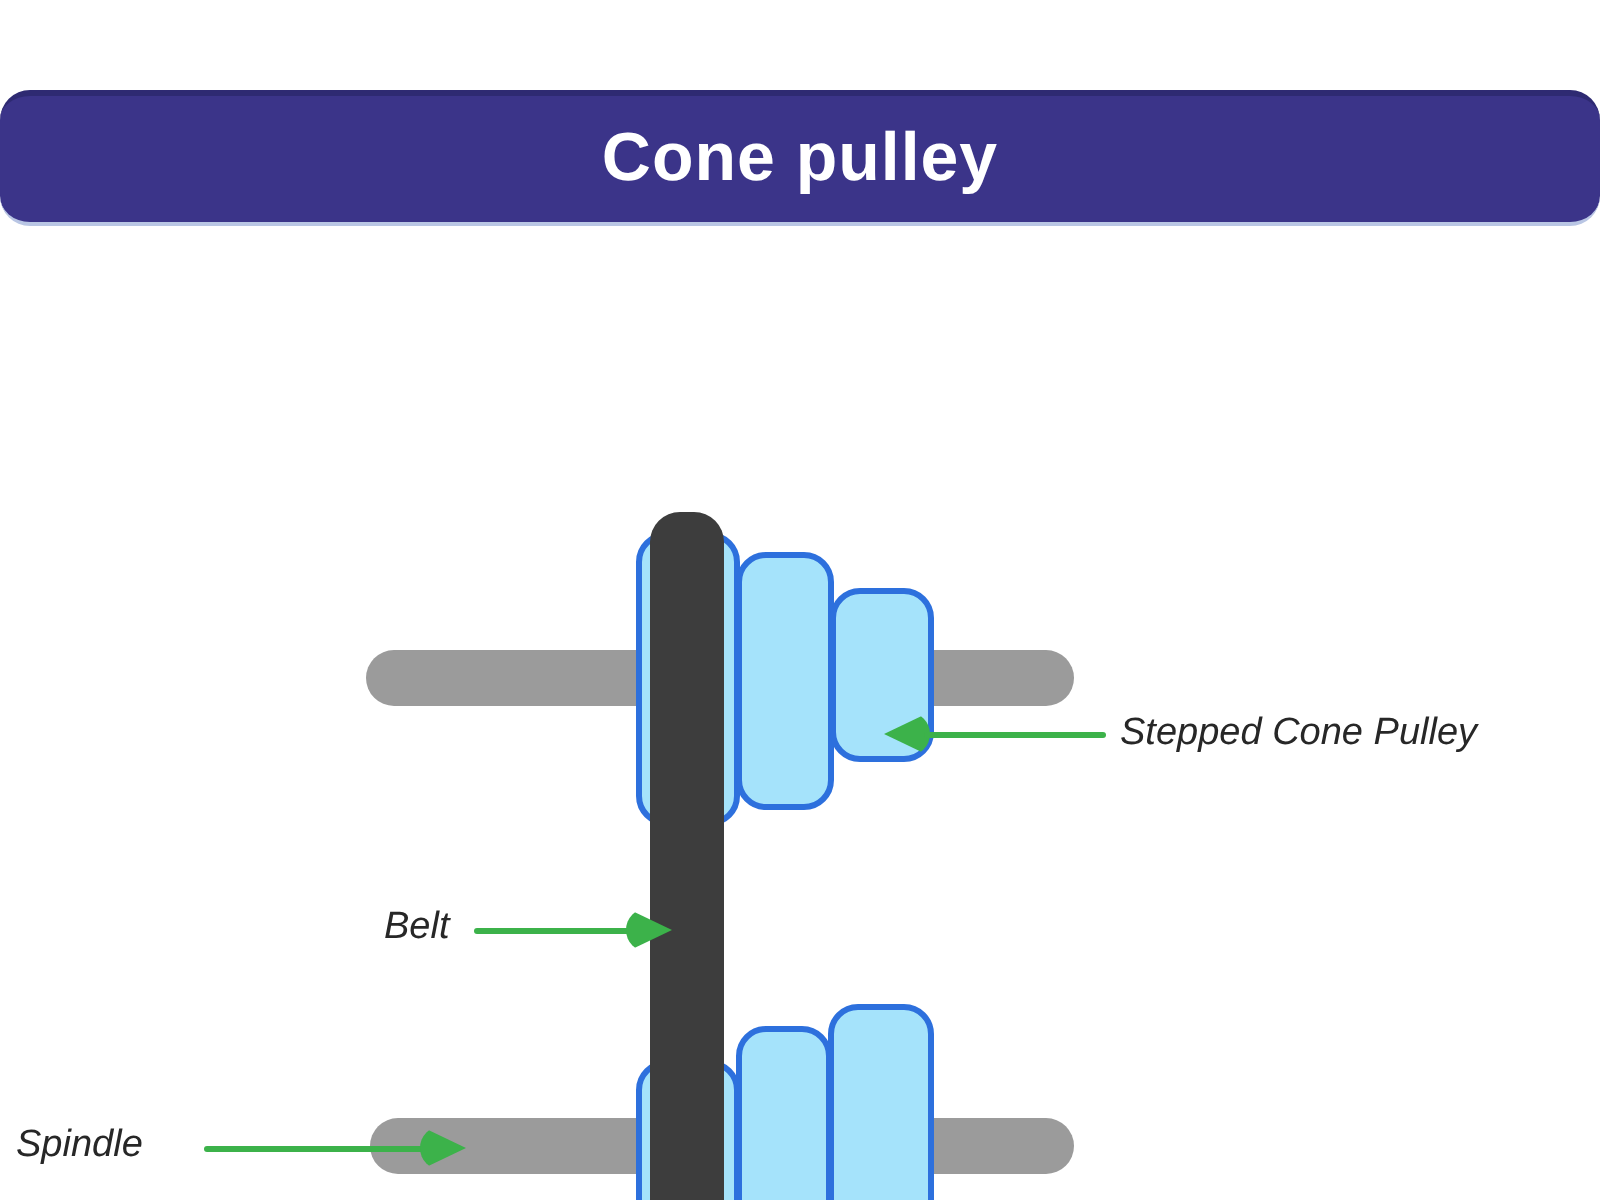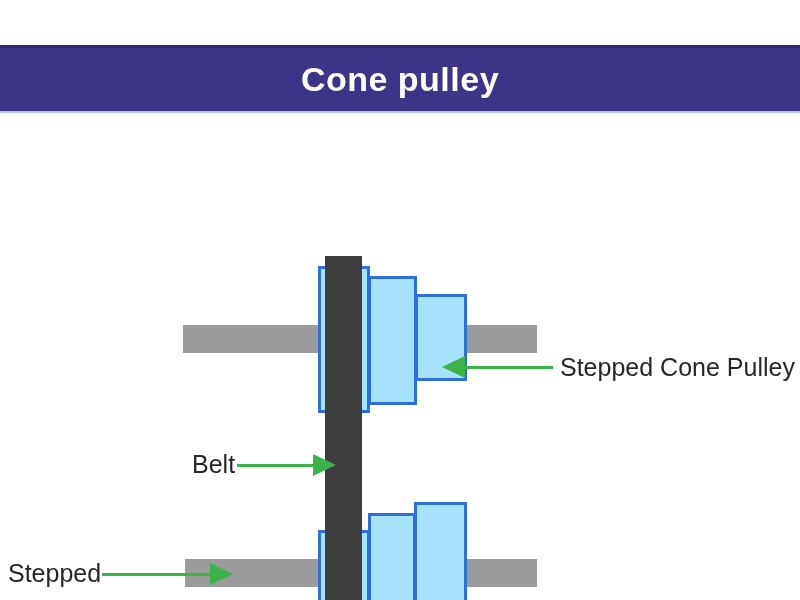--- a/index.html
+++ b/index.html
@@ -7,21 +7,21 @@
     --banner_border_top:#2e2a72;
     --banner_border_bottom:#b9c6e4;
     --pulley_fill:#a5e3fb;
     --pulley_border:#2d70dd;
     --belt:#3d3d3d;
     --shaft:#9b9b9b;
     --arrow:#3cb24a;
     --label_text:#272727;
     --title_text:#ffffff;
   }
-  *{margin:0;padding:0;box-sizing:border-box;}
+  *{margin:0;padding:0;box-sizing:border-box;border-radius:15px;}
   html,body{width:800px;height:600px;}
   body{
     position:relative;
     background:#ffffff;
     font-family:"Liberation Sans", sans-serif;
     overflow:hidden;
   }
   .banner{
     position:absolute;left:0;top:45px;width:800px;height:68px;
     background:var(--banner);
@@ -69,21 +69,21 @@
   .a-top{left:442px;top:243px;width:111px;height:22px;}
   .a-top .line{left:20px;right:0;}
   .a-belt{left:237px;top:341px;width:99px;height:22px;}
   .a-belt .line{left:0;right:20px;}
   .a-spindle{left:102px;top:450px;width:131px;height:22px;}
   .a-spindle .line{left:0;right:20px;}
 
   
   .lbl{
     position:absolute;color:var(--label_text);
-    font-size:25px;line-height:28px;white-space:nowrap;z-index:7;
+    font-size:19px;line-height:28px;white-space:nowrap;z-index:7;font-style:italic;
   }
   .lbl.top-right{left:560px;top:240px;}
   .lbl.belt-lbl{left:192px;top:337px;}
   .lbl.spindle-lbl{left:8px;top:446px;}
 </style>
 </head>
 <body>
 
 <div class="banner">
   <h1>Cone pulley</h1>
@@ -114,15 +114,15 @@
     <span class="head right"></span>
   </div>
   <div class="arrow a-spindle">
     <span class="line"></span>
     <span class="head right"></span>
   </div>
 
   <div class="lbl top-right">Stepped Cone Pulley</div>
 
   <div class="lbl belt-lbl">Belt</div>
-  <div class="lbl spindle-lbl">Stepped</div>
+  <div class="lbl spindle-lbl">Spindle</div>
 
 </div>
 
 </body></html>

